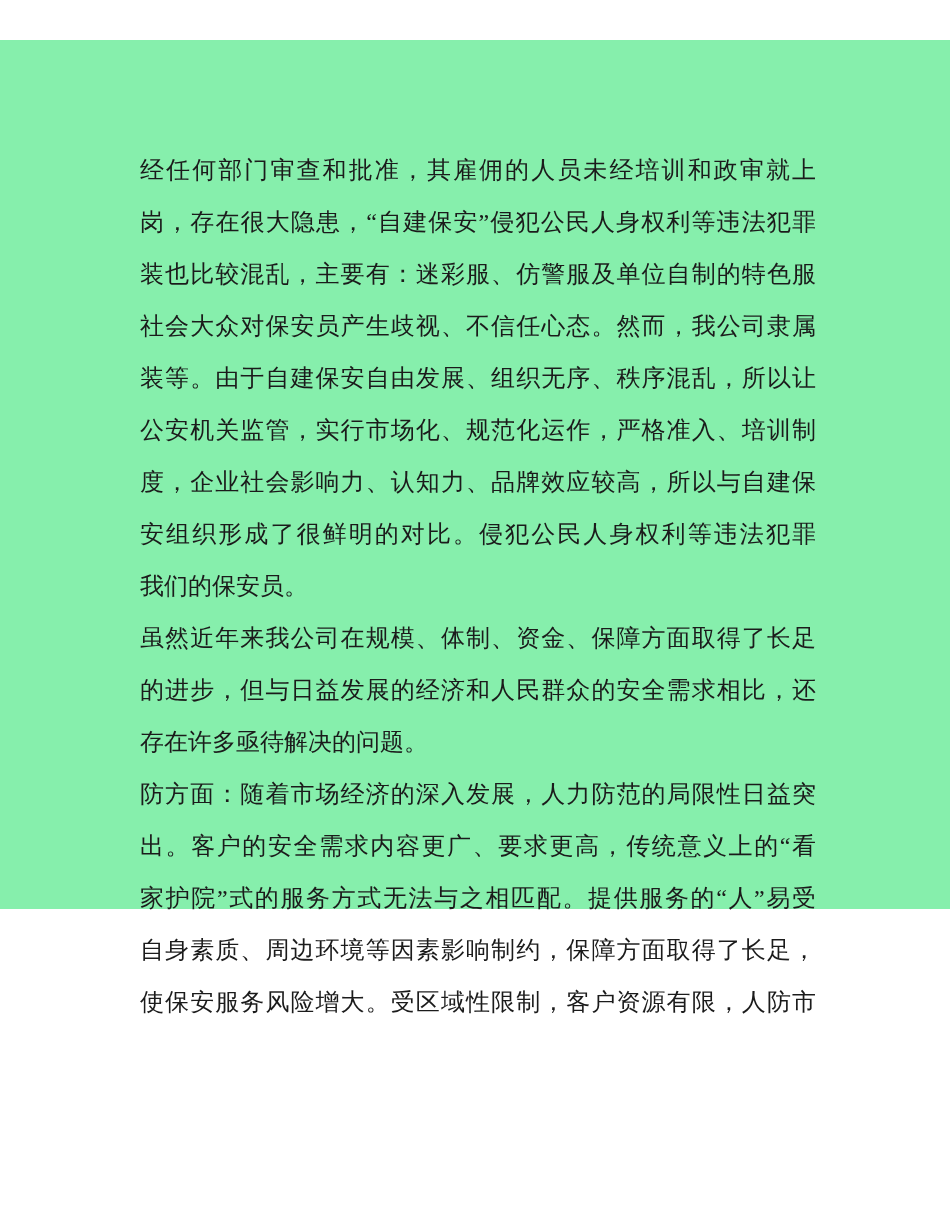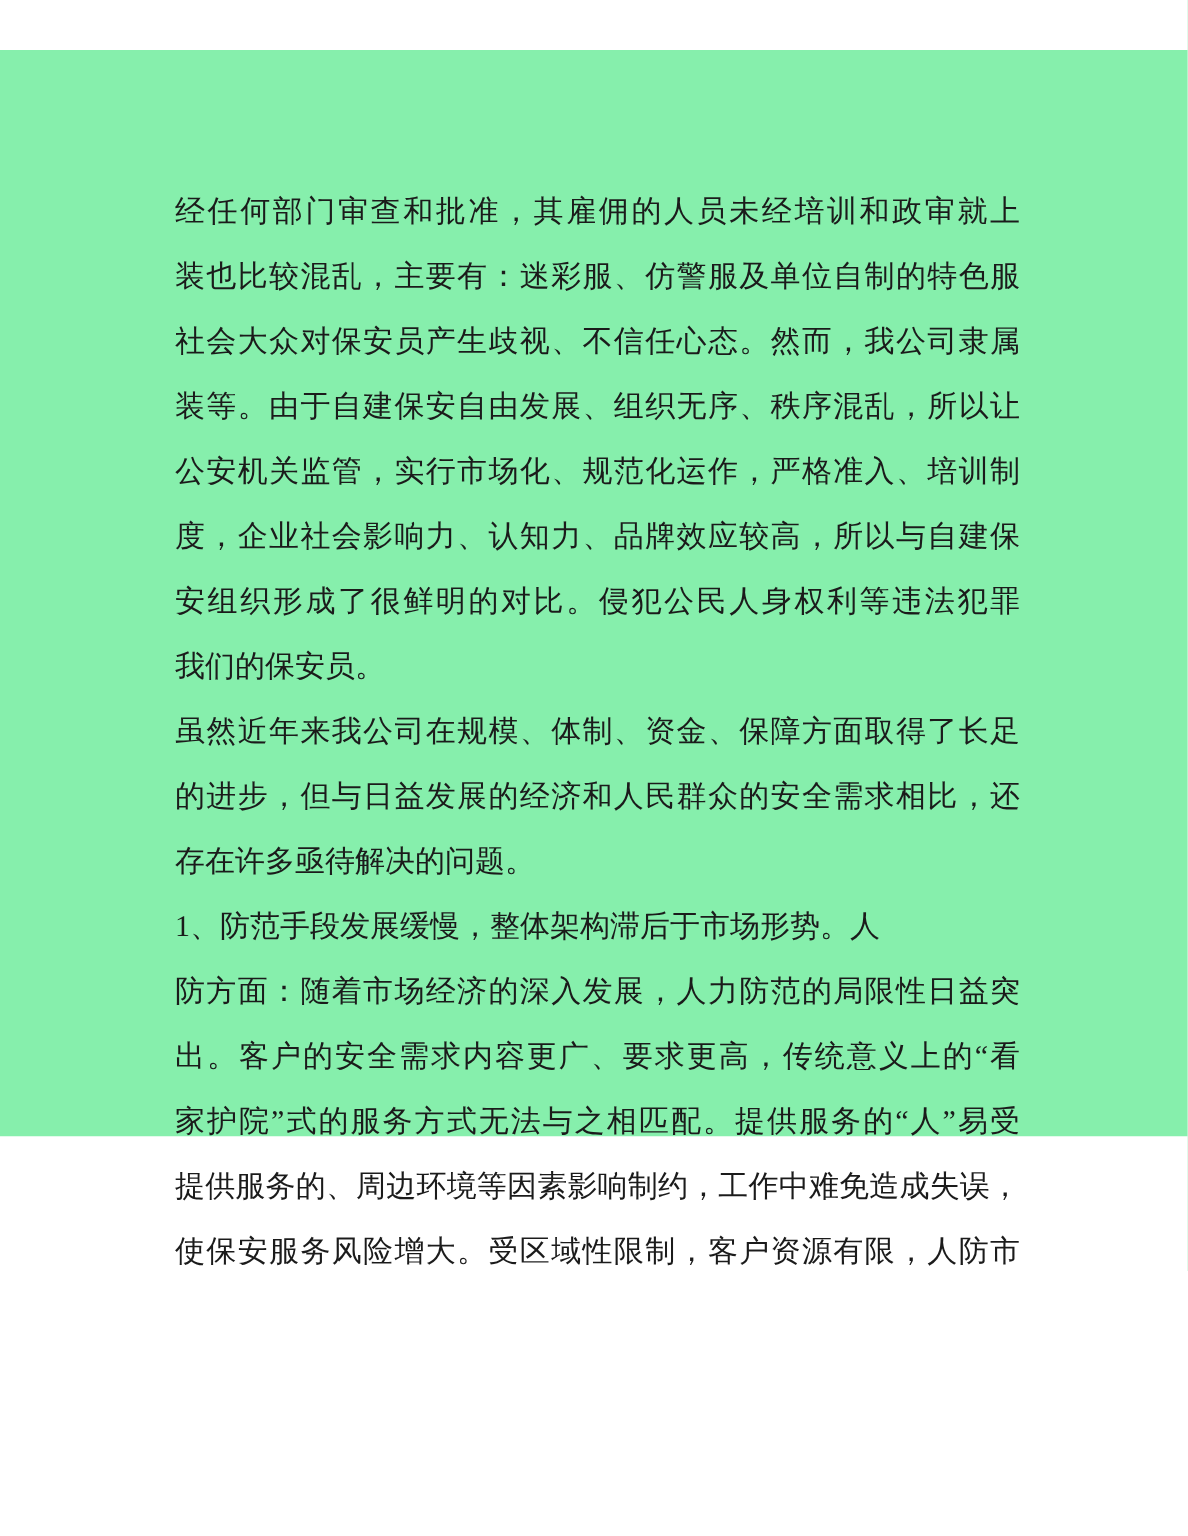--- a/index.html
+++ b/index.html
@@ -46,30 +46,30 @@
     text-align-last: left;
     -moz-text-align-last: left;
   }
 </style>
 </head>
 <body>
 
 <div class="doc-page">
   <div class="text-block">
     <div class="line">经任何部门审查和批准，其雇佣的人员未经培训和政审就上</div>
+    <div class="line">岗，存在很大隐患，“自建保安”侵犯公民人身权利等违法犯罪</div>
     <div class="line">装也比较混乱，主要有：迷彩服、仿警服及单位自制的特色服</div>
     <div class="line">社会大众对保安员产生歧视、不信任心态。然而，我公司隶属</div>
     <div class="line">装等。由于自建保安自由发展、组织无序、秩序混乱，所以让</div>
     <div class="line">公安机关监管，实行市场化、规范化运作，严格准入、培训制</div>
     <div class="line">度，企业社会影响力、认知力、品牌效应较高，所以与自建保</div>
     <div class="line">安组织形成了很鲜明的对比。侵犯公民人身权利等违法犯罪</div>
     <div class="line short">我们的保安员。</div>
     <div class="line">虽然近年来我公司在规模、体制、资金、保障方面取得了长足</div>
     <div class="line">的进步，但与日益发展的经济和人民群众的安全需求相比，还</div>
     <div class="line short">存在许多亟待解决的问题。</div>
-    <div class="line short">1、防范手段发展缓慢，整体架构滞后于市场形势。人</div>
     <div class="line">防方面：随着市场经济的深入发展，人力防范的局限性日益突</div>
     <div class="line">出。客户的安全需求内容更广、要求更高，传统意义上的“看</div>
     <div class="line">家护院”式的服务方式无法与之相匹配。提供服务的“人”易受</div>
-    <div class="line">提供服务的、周边环境等因素影响制约，工作中难免造成失误，</div>
+    <div class="line">自身素质、周边环境等因素影响制约，保障方面取得了长足，</div>
     <div class="line">使保安服务风险增大。受区域性限制，客户资源有限，人防市</div>
   </div>
 </div>
 
 </body></html>

